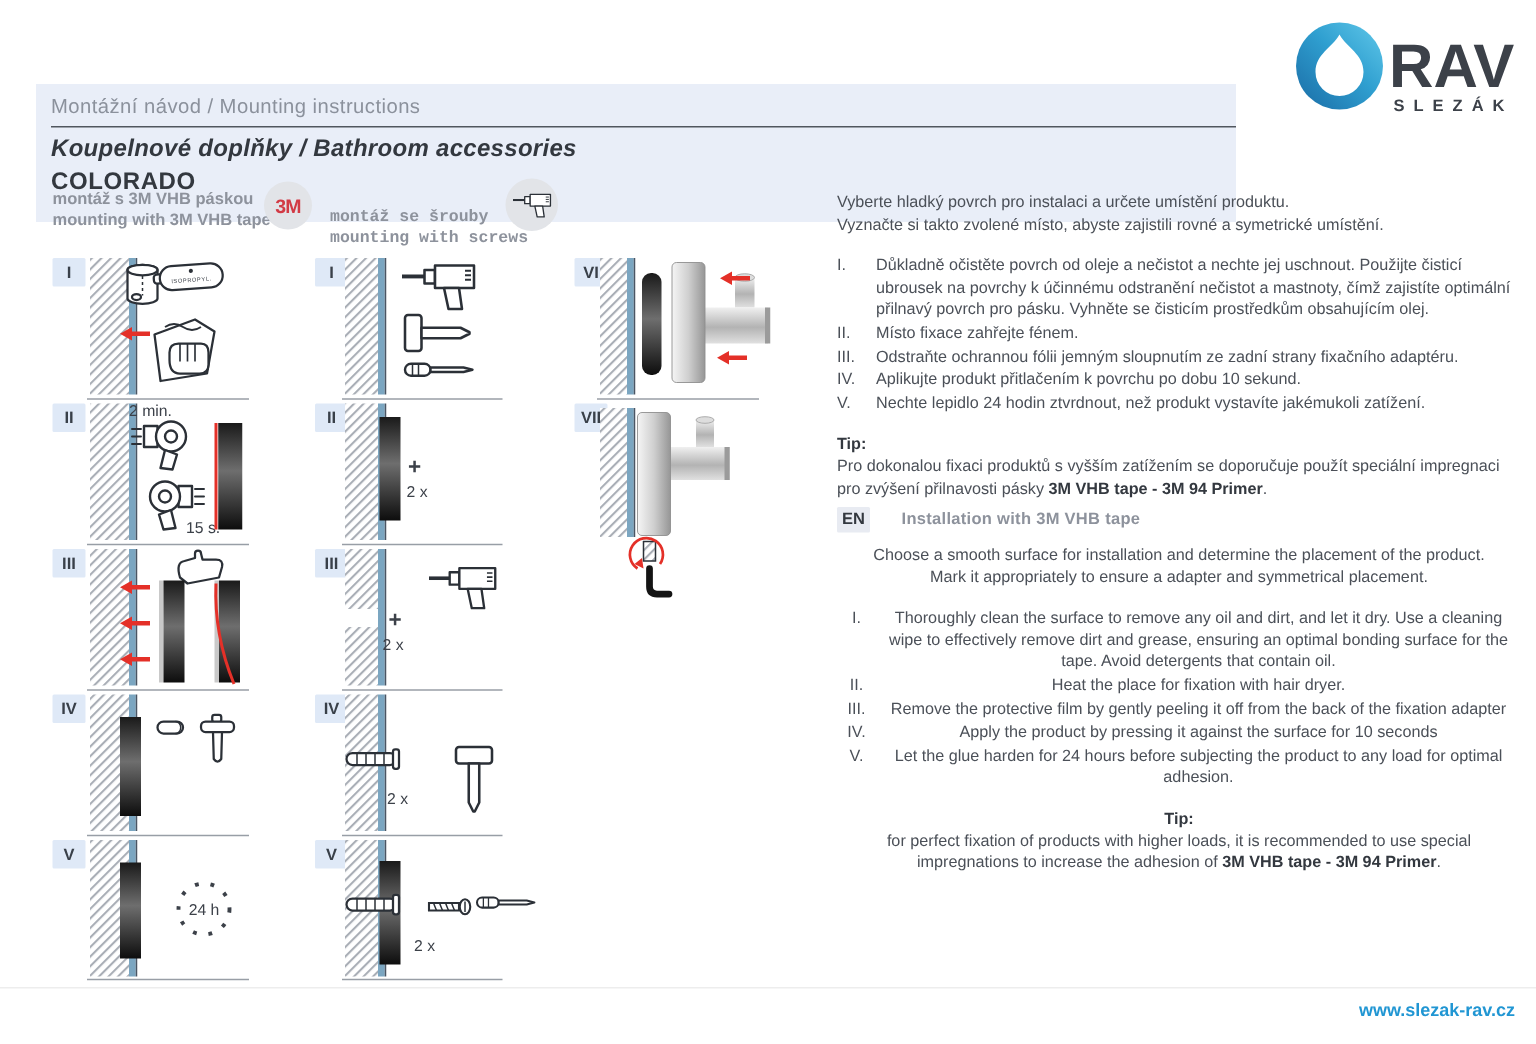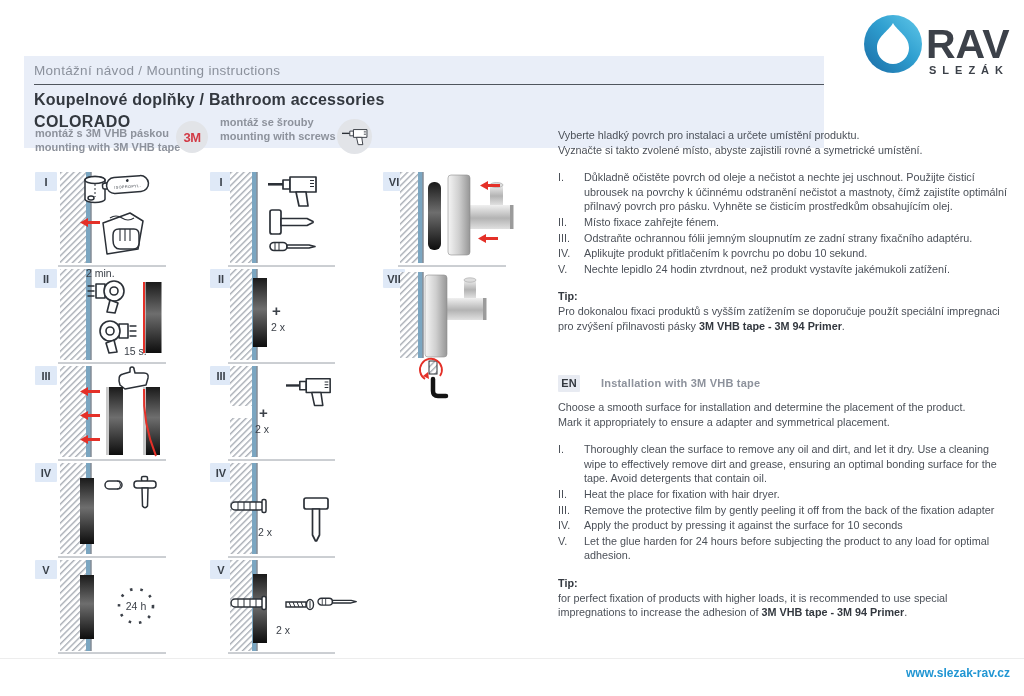--- a/index.html
+++ b/index.html
@@ -3,21 +3,21 @@
 <meta charset="utf-8">
 <style>
   html,body{margin:0;padding:0;background:#fff;}
   .page{position:relative;width:1024px;height:696px;background:#ffffff;overflow:hidden;
         font-family:"Liberation Sans",sans-serif;color:#454a52;}
   .abs{position:absolute;}
   
   .band{position:absolute;left:24px;top:8px;width:800px;height:92px;background:#e9eef8;margin-top:48px;}
   .doc-type{position:absolute;left:10px;top:7px;font-size:13.5px;color:#8b919c;letter-spacing:.3px;}
   .rule{position:absolute;left:10px;right:0;top:28px;border-bottom:1.6px solid #50565e;}
-  .title1{position:absolute;left:10px;top:35px;font-size:16px;font-weight:700;color:#33383f;letter-spacing:.2px;}
+  .title1{position:absolute;left:10px;top:35px;font-size:16px;font-weight:700;color:#33383f;letter-spacing:.2px;font-style:italic;}
   .title2{position:absolute;left:10px;top:57px;font-size:16px;font-weight:700;color:#33383f;letter-spacing:.4px;}
   
   .method{position:absolute;font-size:11px;line-height:14px;font-weight:700;color:#8d929c;}
   .circle-badge{position:absolute;border-radius:50%;background:#e2e4e8;display:flex;align-items:center;justify-content:center;}
   .tm-red{color:#d23a45;font-weight:800;font-size:13px;letter-spacing:-.5px;}
   
   .step-badge{position:absolute;width:22px;height:19px;background:#dfe9f7;color:#394049;
               font-size:11px;font-weight:700;display:flex;align-items:center;justify-content:center;border-radius:1px;}
   
   .lang-block{position:absolute;width:456px;font-size:10.8px;line-height:14.6px;color:#4b5058;}
@@ -70,21 +70,21 @@
     </svg>
   </div>
 
   <div class="method" style="left:35px;top:126px;">
     <div>montáž s 3M VHB páskou</div>
     <div>mounting with 3M VHB tape</div>
   </div>
   <div class="circle-badge" style="left:176px;top:121px;width:32px;height:32px;">
     <span class="tm-red">3M</span>
   </div>
-  <div class="method" style="left:220px;top:115px;">
+  <div class="method" style="left:220px;top:138px;font-family:Liberation Mono, monospace;">
     <div>montáž se šrouby</div>
     <div>mounting with screws</div>
   </div>
   <div class="circle-badge" style="left:337px;top:119px;width:35px;height:35px;">
     <svg width="35" height="35" viewBox="0 0 35 35">
       <g transform="translate(5,9) scale(0.52)">
           <use href="#drill"></use>
         </g>
     </svg>
   </div>
@@ -378,21 +378,21 @@
           <span class="num">V.</span>
           <span class="txt">Nechte lepidlo 24 hodin ztvrdnout, než produkt vystavíte jakémukoli zatížení.</span>
         </div>
     </div>
     <div class="tip">
       <div class="tip-label">Tip:</div>
       <div class="tip-text"><span>Pro dokonalou fixaci produktů s vyšším zatížením se doporučuje použít speciální impregnaci pro zvýšení přilnavosti pásky </span><b>3M VHB tape - 3M 94 Primer</b><span>.</span></div>
     </div>
   </div>
 
-  <div class="lang-block" style="left:558px;top:374px;">
+  <div class="lang-block" style="left:558px;top:337px;text-align:center;">
     <div class="lang-head">
       <span class="lang-badge">EN</span>
       <span class="lang-title">Installation with 3M VHB tape</span>
     </div>
     <div class="intro">
       <div>Choose a smooth surface for installation and determine the placement of the product.</div>
       <div>Mark it appropriately to ensure a adapter and symmetrical placement.</div>
     </div>
     <div class="steps-list">
       <div class="li">

